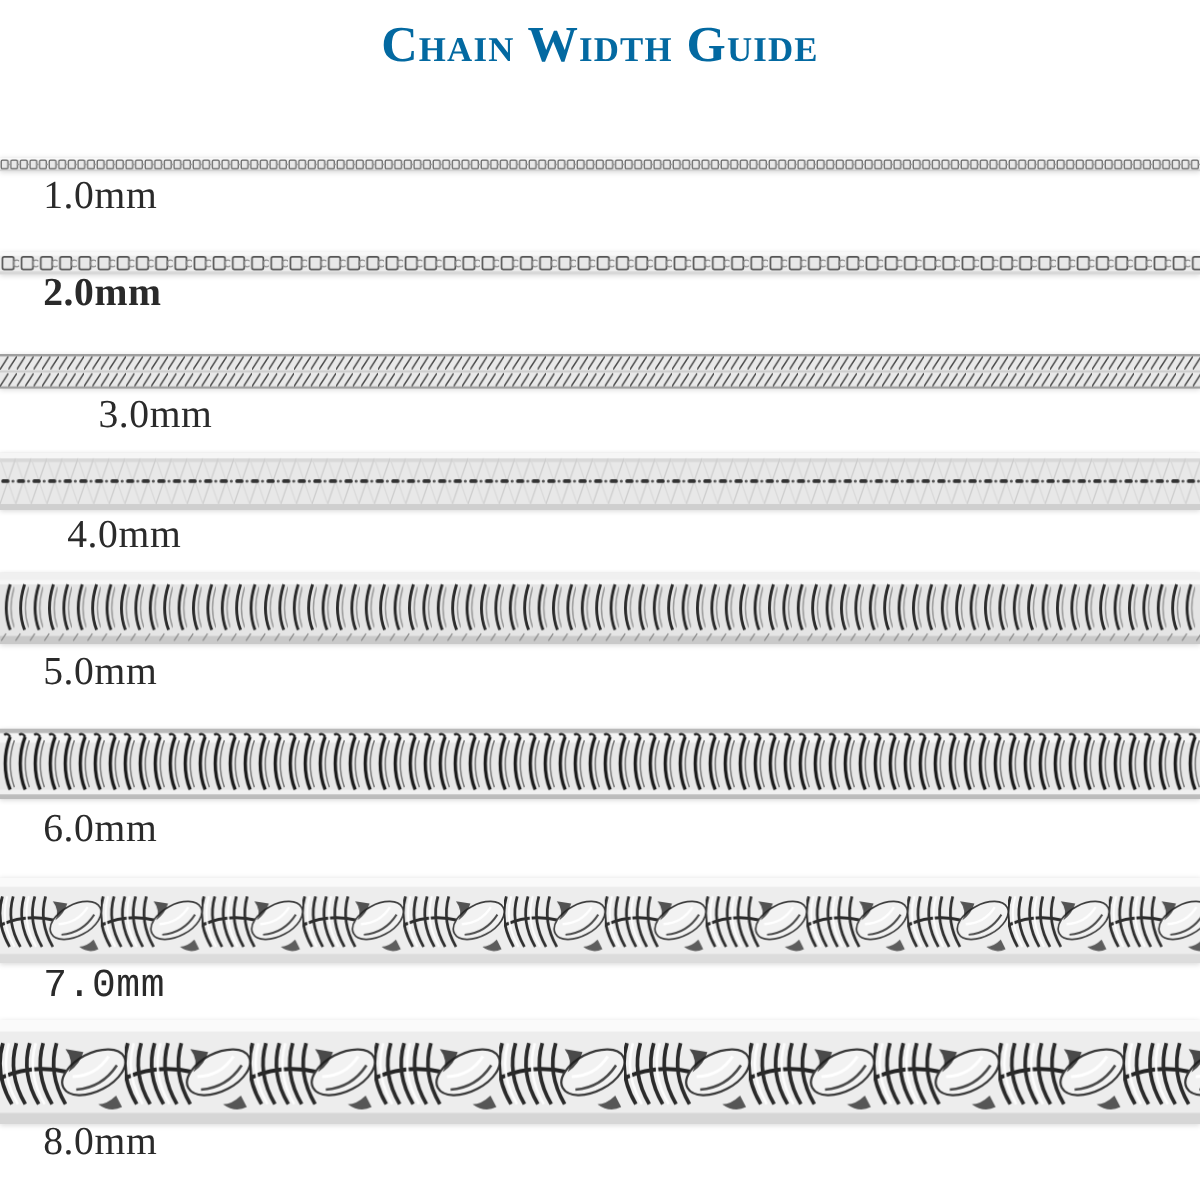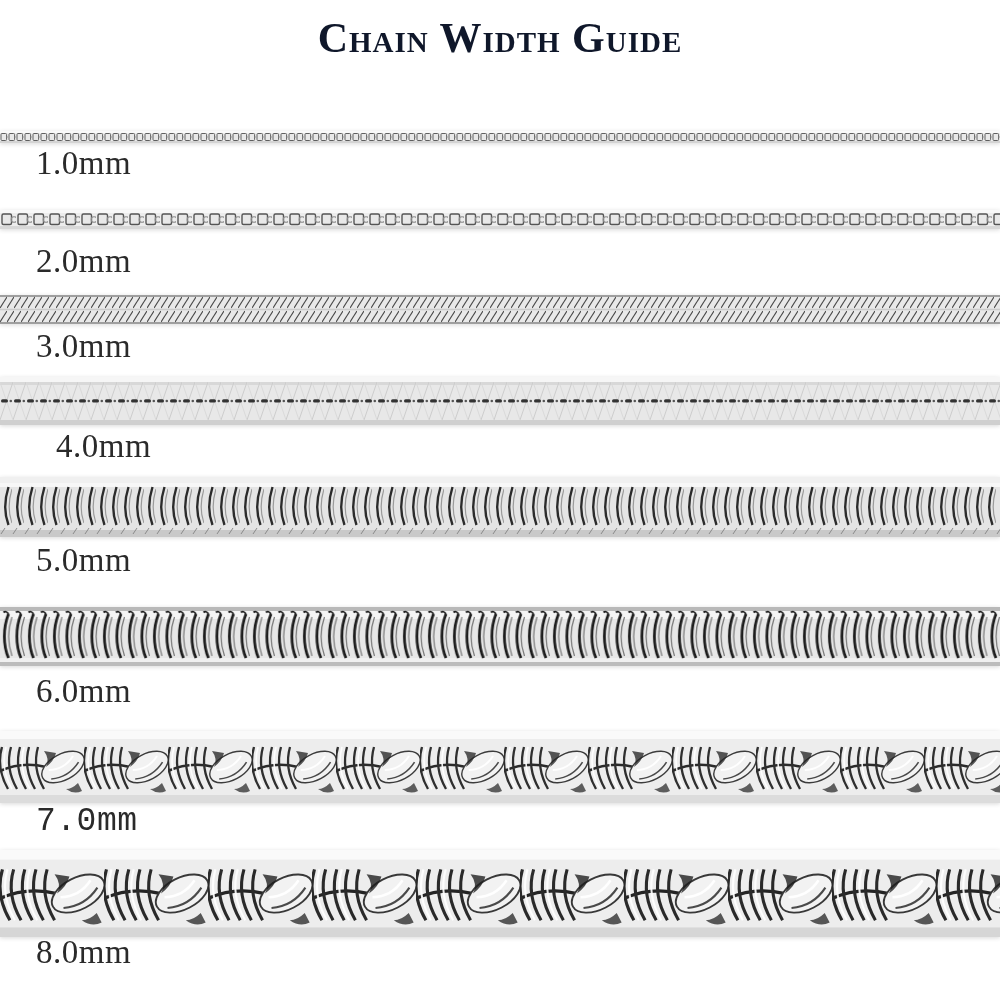--- a/index.html
+++ b/index.html
@@ -11,36 +11,36 @@
     font-family:"Liberation Serif", serif;
   }
   .title{
     position:absolute;
     top:14px;left:0;width:1000px;
     text-align:center;
     font-size:42px;
     font-variant:small-caps;
     font-weight:600;
     letter-spacing:1px;
-    color:#0f172a;
+    color:#0369a1;
   }
   .strip{
     position:absolute;left:0;width:1000px;
     filter:drop-shadow(0 1px 2px rgba(0,0,0,0.15));
   }
   .strip svg{display:block;}
   .lab{
     position:absolute;left:36px;
     font-size:33px;line-height:1;
     letter-spacing:0.5px;
     color:#2a2a2a;
   }
   .s1{top:131px;height:12px;} .l1{top:147px;}
-  .s2{top:210px;height:19px;} .l2{top:245px;}
-  .s3{top:295px;height:29px;} .l3{top:330px;}
+  .s2{top:210px;height:19px;} .l2{top:228px;font-weight:bold;}
+  .s3{top:295px;height:29px;} .l3{top:330px;margin-left:46px;}
   .s4{top:377px;height:48px;} .l4{top:430px;margin-left:20px;}
   .s5{top:477px;height:60px;} .l5{top:544px;}
   .s6{top:607px;height:59px;} .l6{top:675px;font-family:Liberation Serif, serif;}
   .s7{top:731px;height:72px;} .l7{top:805px;font-family:Liberation Mono, monospace;}
   .s8{top:850px;height:87px;} .l8{top:936px;}
   .defs-holder{position:absolute;width:0;height:0;overflow:hidden;}
 </style>
 </head>
 <body>
 

